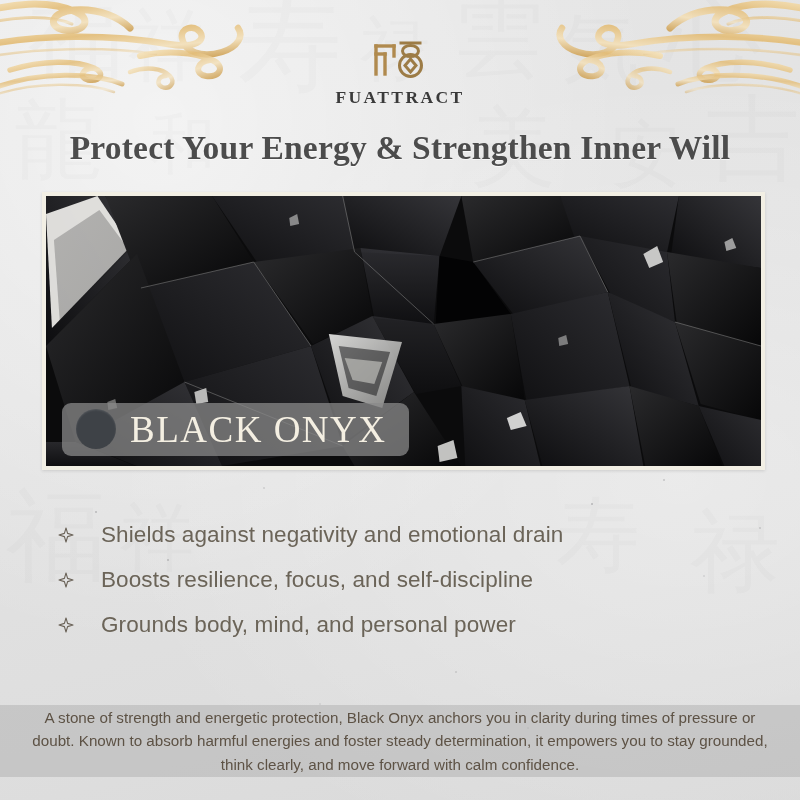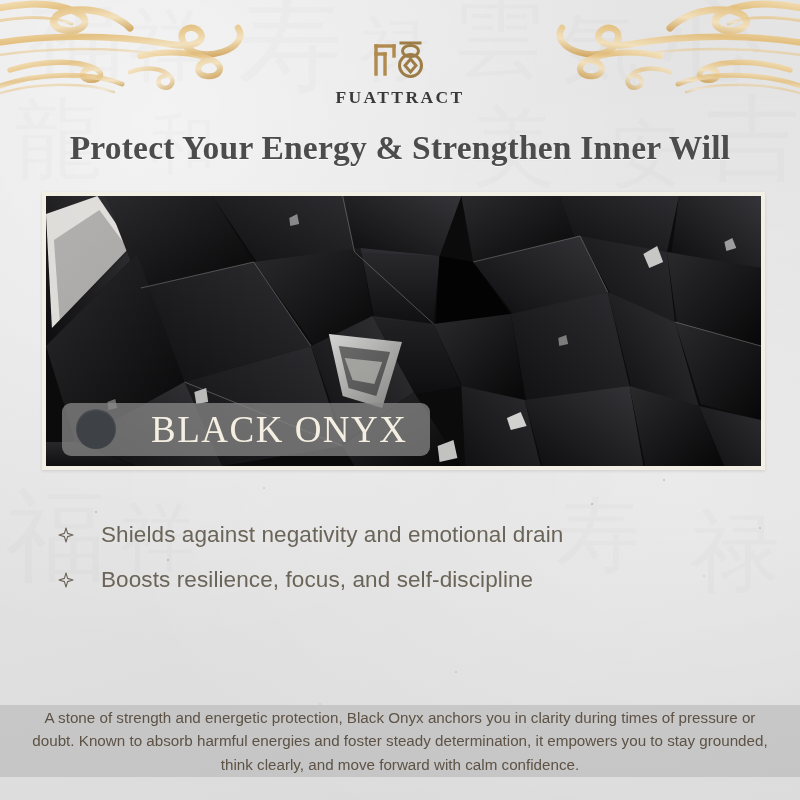--- a/index.html
+++ b/index.html
@@ -125,21 +125,20 @@
     flex:0 0 auto;
     box-shadow:inset 0 1px 2px rgba(255,255,255,.12);
   }
   .stone-name {
     font-family:"Liberation Serif", serif;
     font-size:37px;
     letter-spacing:1.5px;
     color:#f4efe2;
     line-height:1;
     white-space:nowrap;
-    margin-left:21px;
   }
 
   
   .benefits {
     position:absolute;
     left:58px; top:522px;
     display:flex; flex-direction:column;
     gap:19px;
   }
   .benefit {
@@ -369,20 +368,28 @@
 
     <div class="benefit">
       <span class="benefit-icon">
         <svg viewBox="0 0 16 16" width="16" height="16">
           <path d="M8 1 L9.6 6.4 L15 8 L9.6 9.6 L8 15 L6.4 9.6 L1 8 L6.4 6.4 Z" fill="none" stroke="currentColor" stroke-width="1.1" stroke-linejoin="round"></path>
         </svg>
       </span>
       <span class="benefit-text">Boosts resilience, focus, and self-discipline</span>
     </div>
 
+    <div class="benefit">
+      <span class="benefit-icon">
+        <svg viewBox="0 0 16 16" width="16" height="16">
+          <path d="M8 1 L9.6 6.4 L15 8 L9.6 9.6 L8 15 L6.4 9.6 L1 8 L6.4 6.4 Z" fill="none" stroke="currentColor" stroke-width="1.1" stroke-linejoin="round"></path>
+        </svg>
+      </span>
+      <span class="benefit-text">Grounds body, mind, and personal power</span>
+    </div>
 
   </div>
 
   <div class="footer-band">
     <p class="footer-text">A stone of strength and energetic protection, Black Onyx anchors you in clarity during times of pressure or doubt. Known to absorb harmful energies and foster steady determination, it empowers you to stay grounded, think clearly, and move forward with calm confidence.</p>
   </div>
 
 </div>
 
 </body></html>

